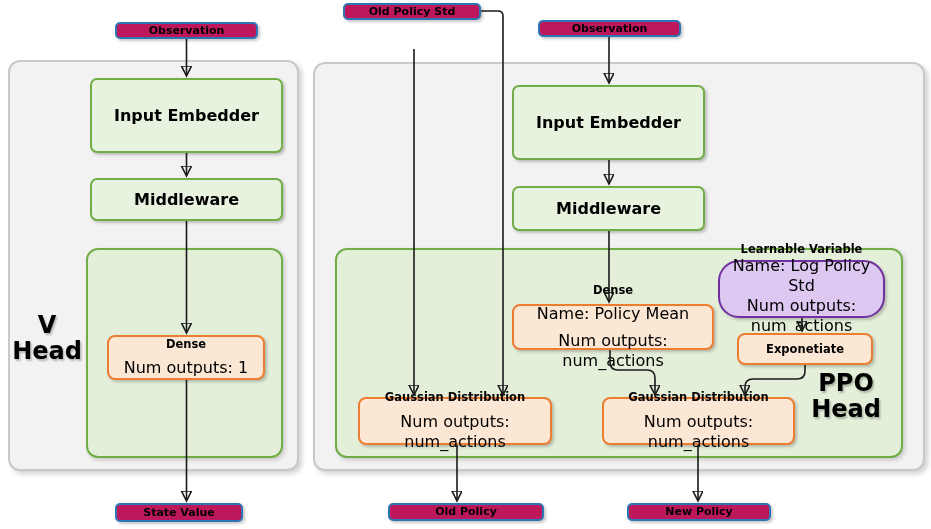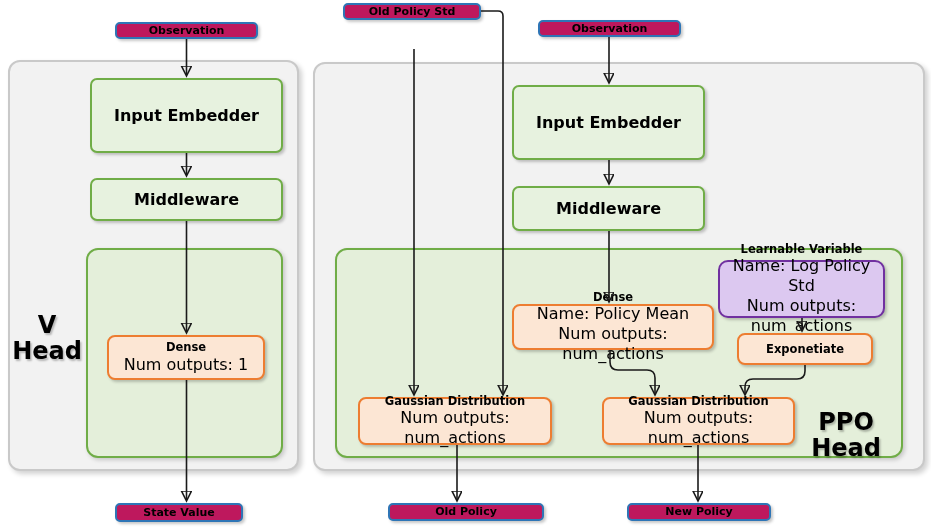--- a/index.html
+++ b/index.html
@@ -50,25 +50,26 @@
     border:2.5px solid #2e75b6;
     border-radius:5px;
     font-weight:bold;
     font-size:11px;
   }
   .orange-node{
     background:#fce6d4;
     border:2.5px solid #ed7d31;
     border-radius:8px;
     font-size:11px;
+    gap:7px;
   }
   .purple-node{
     background:#dcc8f0;
     border:2.5px solid #7030a0;
-    border-radius:10px;
+    border-radius:21px;
     font-size:11px;
   }
   .node .bold-line{font-weight:bold;font-size:11.5px;}
   .node .plain-line{font-weight:normal;font-size:16px;}
   .head-title{
     position:absolute;
     text-align:center;
     font-weight:bold;
     font-size:24px;
     line-height:1.1;
@@ -94,21 +95,21 @@
   <div class="panel" style="left:8px;top:60px;width:291px;height:411px;"></div>
   <div class="panel" style="left:313px;top:62px;width:612px;height:409px;"></div>
 
   <div class="inner-green" style="left:86px;top:248px;width:197px;height:210px;"></div>
   <div class="inner-green" style="left:335px;top:248px;width:568px;height:210px;"></div>
 
   <div class="head-title" style="left:7px;top:312px;width:80px;">
     <div>V</div>
     <div>Head</div>
   </div>
-  <div class="head-title" style="left:802px;top:409px;width:88px;">
+  <div class="head-title" style="left:802px;top:370px;width:88px;">
     <div>PPO</div>
     <div>Head</div>
   </div>
 
   <div class="node blue-node" style="left:115px;top:22px;width:143px;height:17px;">
     <span>Observation</span>
   </div>
   <div class="node green-node" style="left:90px;top:78px;width:193px;height:75px;">
     <span>Input Embedder</span>
   </div>

